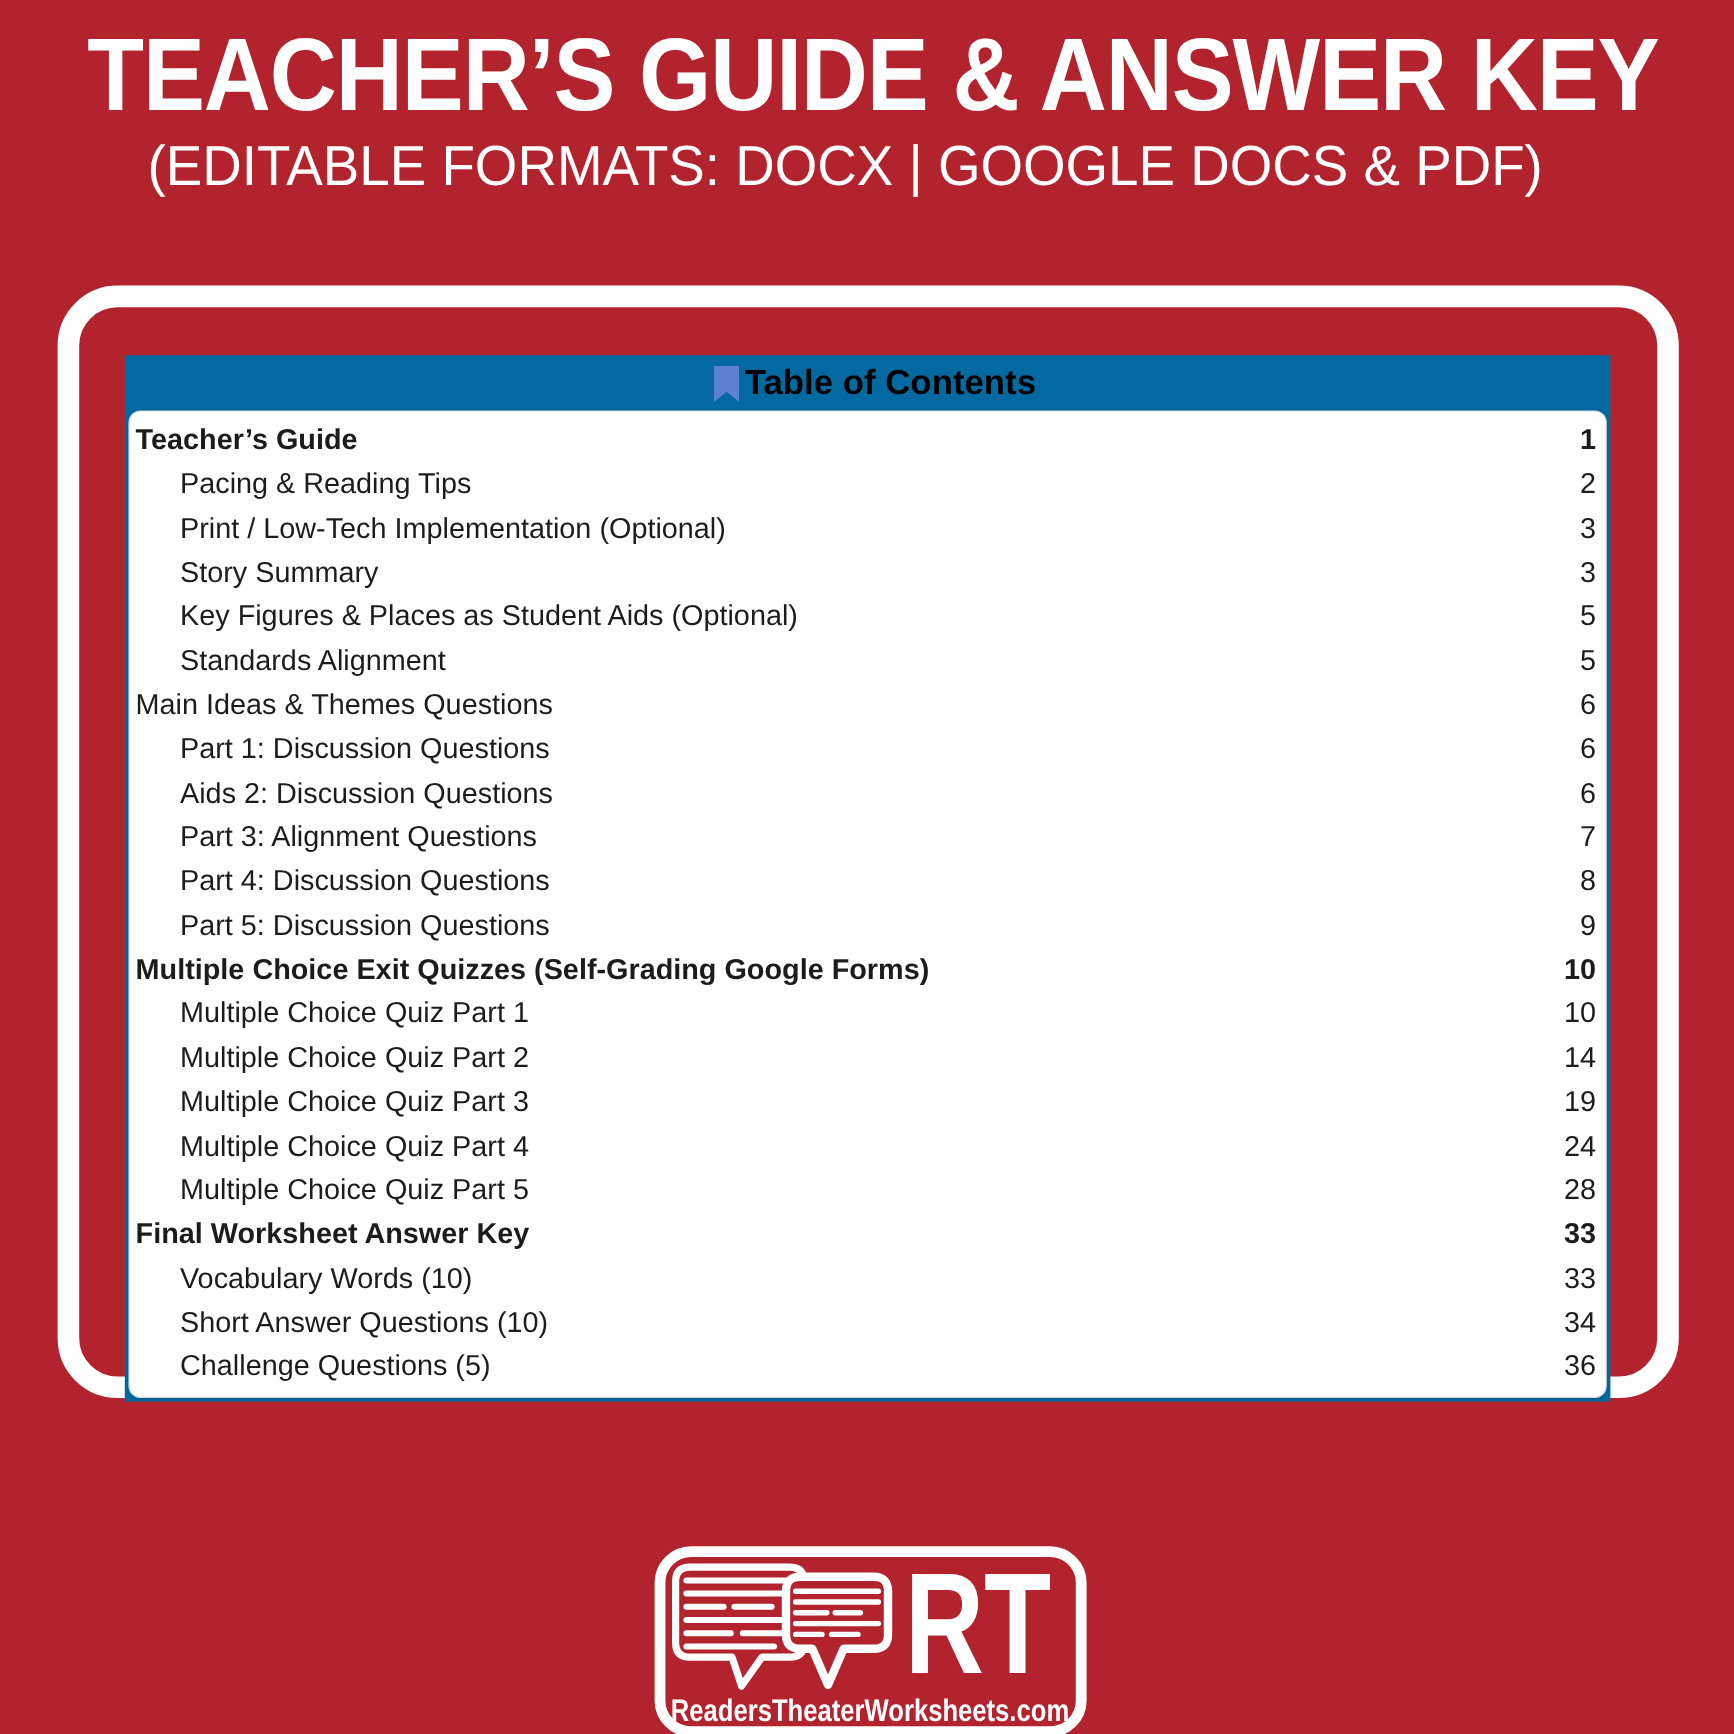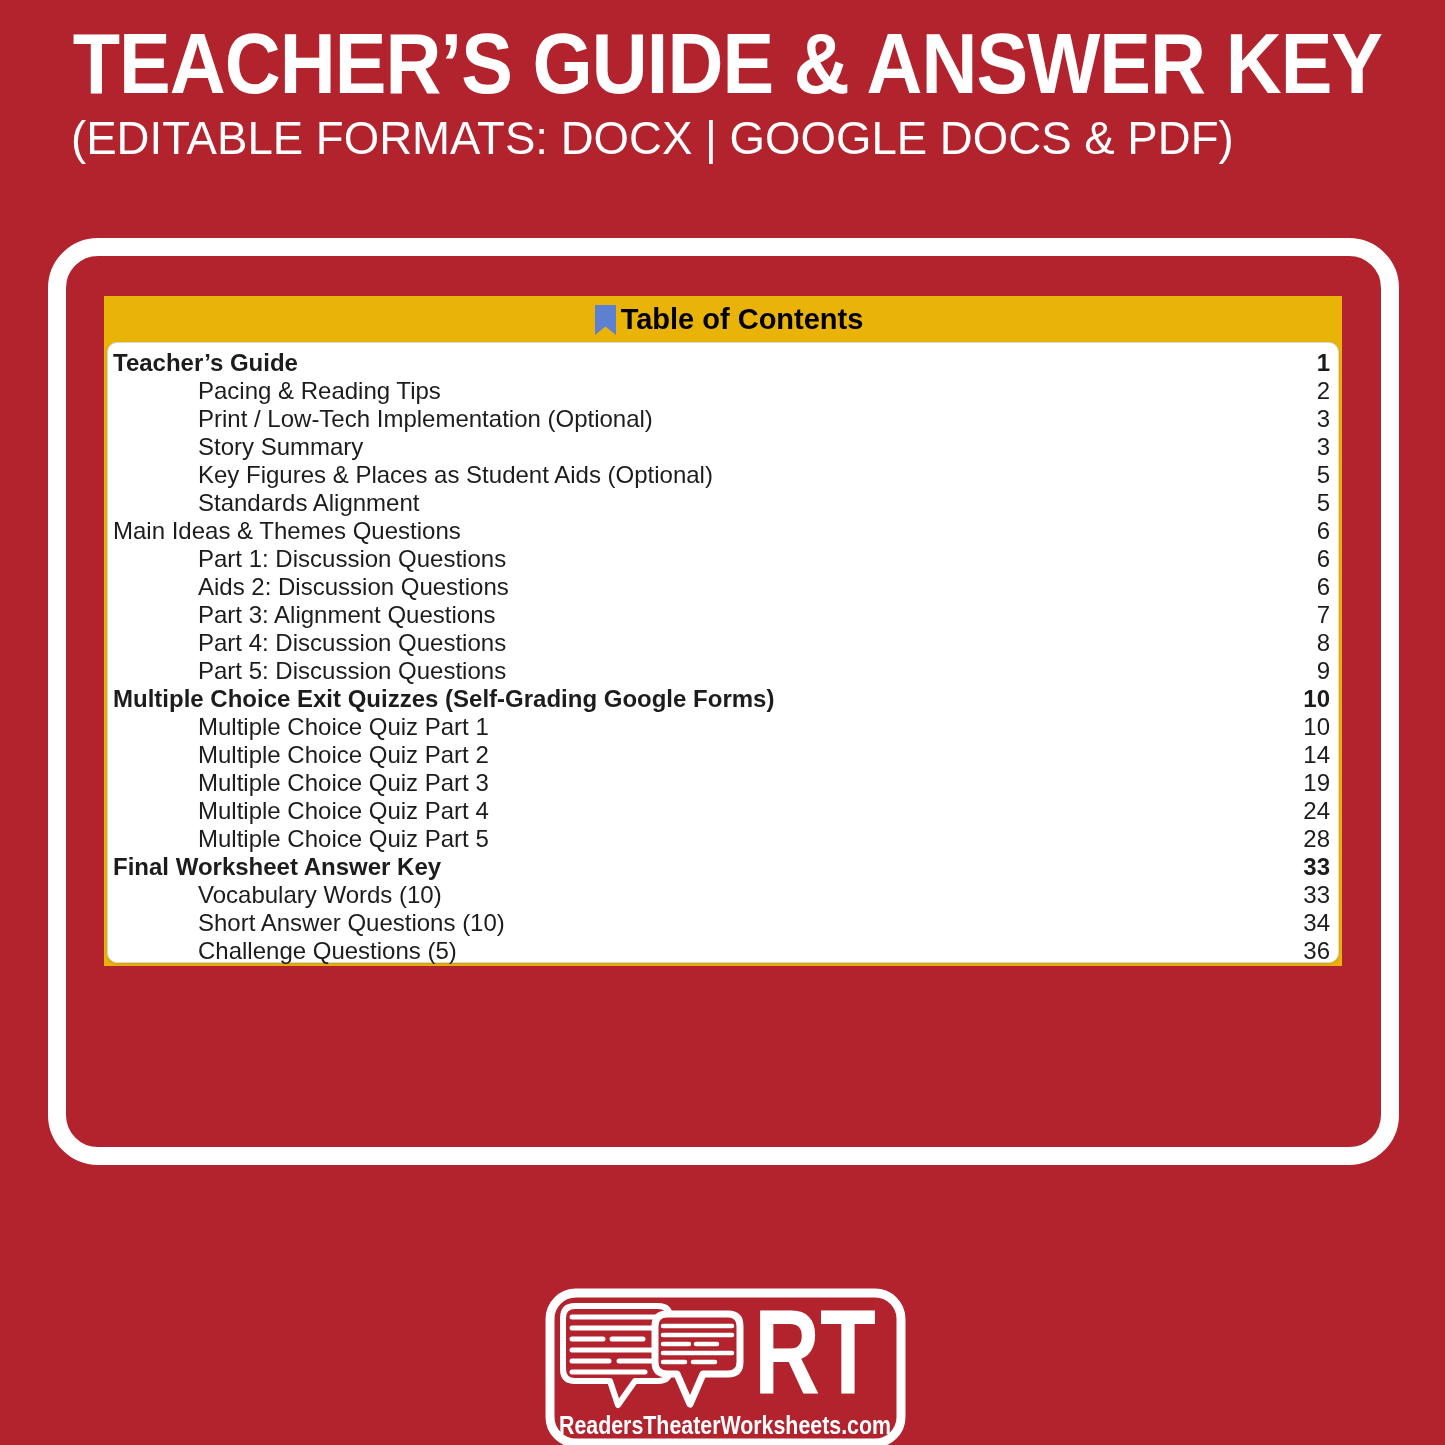--- a/index.html
+++ b/index.html
@@ -22,40 +22,40 @@
     position:absolute;top:0;left:0;width:1304px;
     text-align:center;color:#fff;
   }
   .banner-title{
     display:inline-block;
     margin-top:20px;
     font-size:86px;font-weight:bold;line-height:1;
     letter-spacing:-1px;white-space:nowrap;
     transform:scaleX(0.90);transform-origin:50% 50%;
   }
-  .banner-subtitle-wrap{margin-top:8px;}
+  .banner-subtitle-wrap{margin-top:8px;text-align:right;}
   .banner-subtitle{
     display:inline-block;
     font-size:47px;font-weight:normal;line-height:1;
     white-space:nowrap;
     transform:scaleX(0.97);transform-origin:50% 50%;
   }
 
   
   .frame{
     position:absolute;left:48px;top:238px;
     width:1351px;height:927px;
     border:18px solid #fff;border-radius:50px;
   }
 
   
   .page{
     position:absolute;left:104px;top:296px;
-    width:1238px;height:670px;
-    background:#eab308;
+    width:1238px;height:872px;
+    background:#0369a1;
     padding-left:12px;
   }
   .toc-heading{
     height:46px;
     display:flex;align-items:center;justify-content:center;
     gap:5px;
     font-size:29px;font-weight:bold;color:#000;
   }
   .bookmark-icon{flex:0 0 auto;margin-top:2px;}
 
@@ -68,21 +68,21 @@
     display:flex;flex-direction:column;
     padding:6px 8px 6px 1px;
   }
   .toc-row{
     flex:1;
     display:flex;align-items:center;justify-content:space-between;
     font-size:24px;color:var(--ink);
     white-space:nowrap;
   }
   .toc-row .toc-label{padding-left:4px;}
-  .toc-row.level-1 .toc-label{padding-left:41px;margin-left:48px;}
+  .toc-row.level-1 .toc-label{padding-left:41px;}
   .toc-row.bold{font-weight:bold;}
   .toc-row .toc-page{text-align:right;min-width:40px;}
 
   
   .logo{
     position:absolute;left:545px;top:1288px;
     width:296px;height:160px;
   }
 </style>
 </head>

